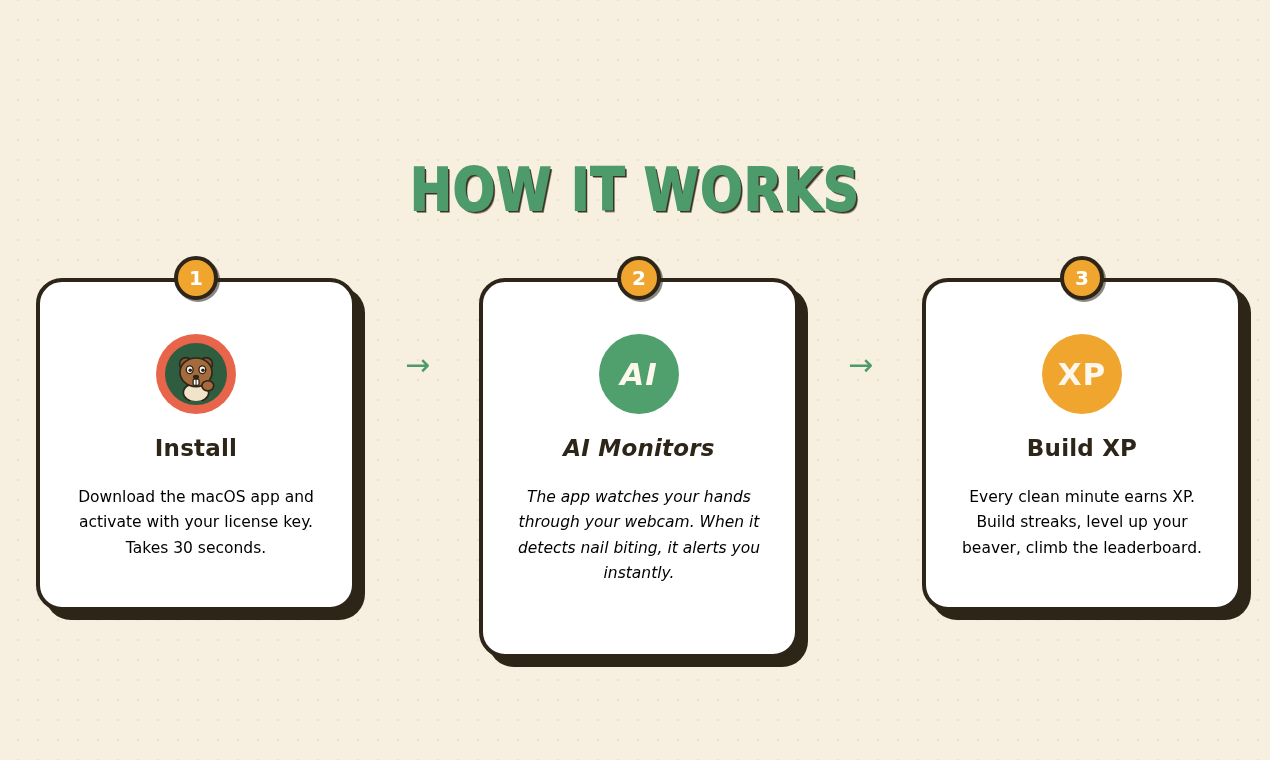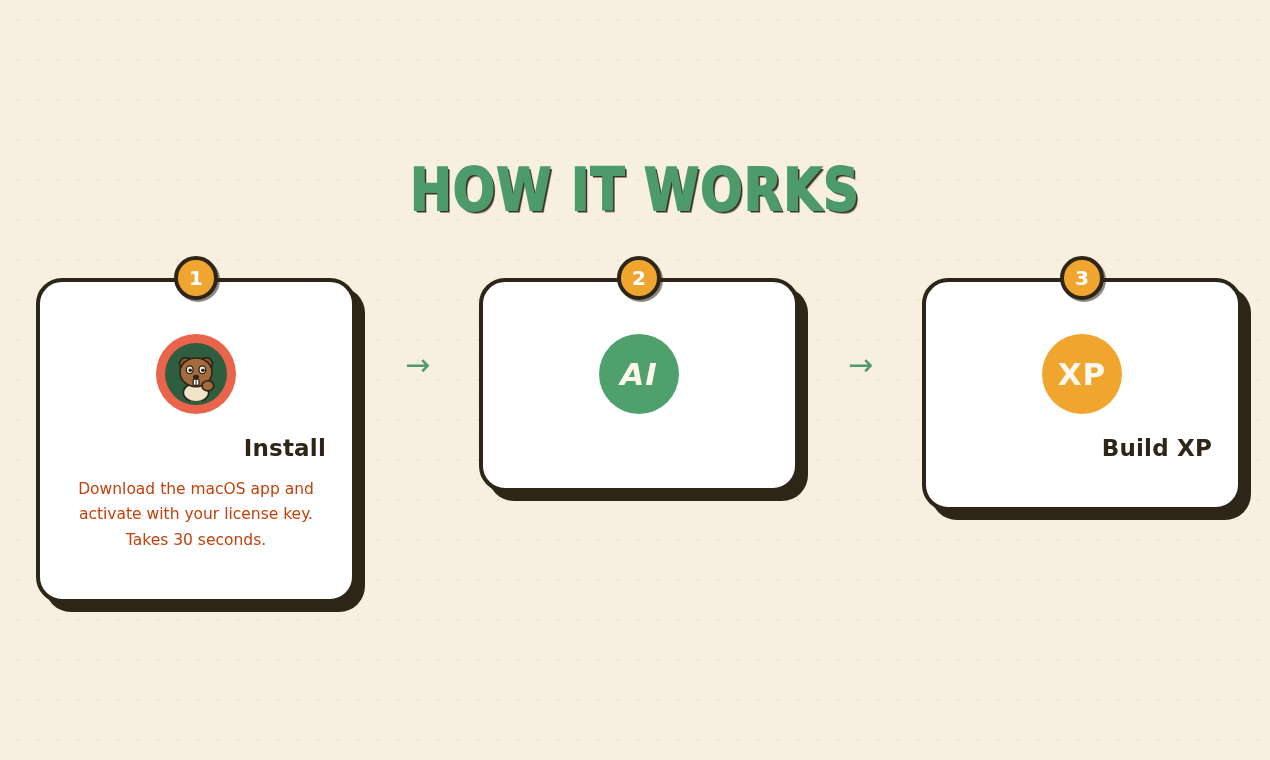--- a/index.html
+++ b/index.html
@@ -127,30 +127,29 @@
   }
   .avatar-inner svg { display: block; }
 
   
   .card-title {
     font-family: "DejaVu Sans", sans-serif;
     font-weight: 700;
     font-size: 23px;
     line-height: 1.1;
     color: #2e2519;
-    margin-bottom: 16px;
+    margin-bottom: 24px;
     letter-spacing: .2px;
-    text-align: right;
   }
 
   .card-body {
     font-family: "DejaVu Sans", sans-serif;
     font-size: 15.5px;
     line-height: 1.62;
-    color: #c2410c;
+    color: #000000;
     max-width: 250px;
     margin: 16px auto;
   }
 
   
   .arrow {
     flex: 0 0 60px;
     text-align: center;
     color: #4d9a6b;
     font-size: 30px;
@@ -191,26 +190,29 @@
       <div class="card-body">Download the macOS app and activate with your license key. Takes 30 seconds.</div>
     </div>
   </div>
 
   <div class="arrow">→</div>
 
   <div class="step">
     <div class="badge">2</div>
     <div class="card tall">
       <div class="icon-circle green">AI</div>
+      <div class="card-title">AI Monitors</div>
+      <div class="card-body">The app watches your hands through your webcam. When it detects nail biting, it alerts you instantly.</div>
     </div>
   </div>
 
   <div class="arrow">→</div>
 
   <div class="step">
     <div class="badge">3</div>
     <div class="card">
       <div class="icon-circle amber">XP</div>
       <div class="card-title">Build XP</div>
+      <div class="card-body">Every clean minute earns XP. Build streaks, level up your beaver, climb the leaderboard.</div>
     </div>
   </div>
 
 </div>
 
 </body></html>

